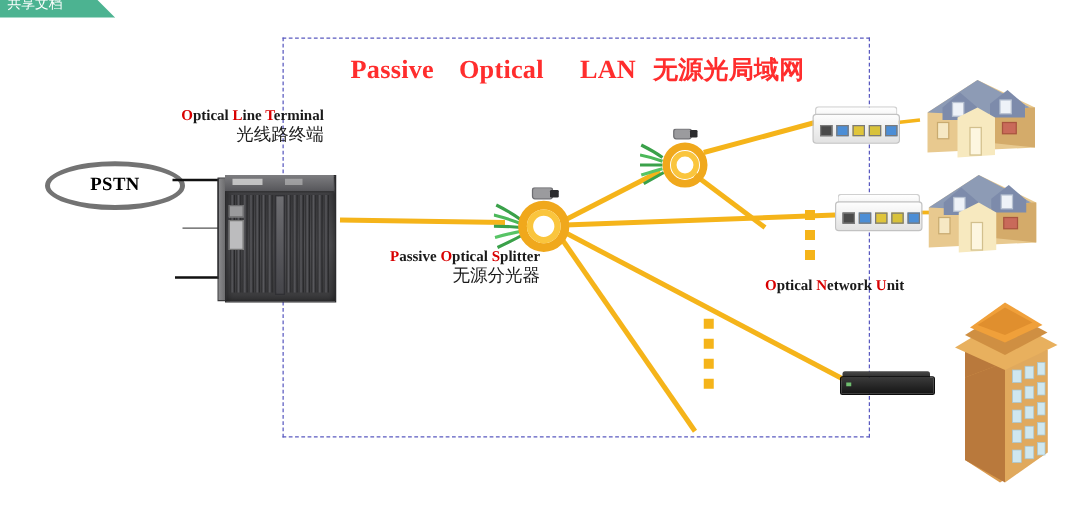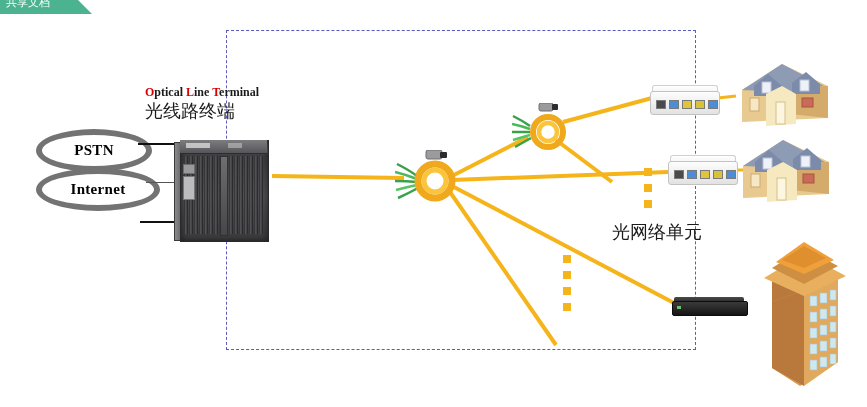--- a/index.html
+++ b/index.html
@@ -25,29 +25,29 @@
     text-align:center;font-size:21px;font-weight:bold;color:#ff2d2d;
     letter-spacing:.2px;white-space:nowrap;}
   .diagram-title .cn{font-family:"DejaVu Sans",sans-serif;font-size:20px;
     margin-left:8px;}
   .diagram-title .sp{display:inline-block;width:9px;}
 
   
   .lbl{position:absolute;white-space:nowrap;line-height:1.22;}
   .lbl .en{font-size:12px;font-weight:bold;color:#1a1a1a;display:block;}
   .lbl .en .r{color:#d80000;}
-  .lbl .cn{font-size:18px;color:#1a1a1a;display:block;
-    font-family:"DejaVu Sans",sans-serif;font-weight:normal;}
+  .lbl .cn{font-size:14px;color:#1a1a1a;display:block;
+    font-family:"DejaVu Sans",sans-serif;font-weight:normal;text-align:right;}
 
   .lbl-olt{left:145px;top:85px;}
   .lbl-splitter{left:312px;top:198px;}
   .lbl-onu{left:612px;top:221px;}
 
   
-  .oval{position:absolute;border:6px solid #737373;border-radius:50%;
+  .oval{position:absolute;border:4px solid #737373;border-radius:50%;
     background:#fff;display:flex;align-items:center;justify-content:center;
     font-size:15px;font-weight:bold;color:#000;letter-spacing:.3px;}
   .oval-pstn{left:36px;top:129px;width:104px;height:31px;}
   .oval-internet{left:36px;top:168px;width:112px;height:31px;}
   .oval-catv{left:36px;top:207px;width:106px;height:31px;}
 
   
   .wire{position:absolute;background:#111;}
   .w-pstn{left:138px;top:143px;width:38px;height:2px;}
   .w-net{left:146px;top:182px;width:30px;height:1px;background:#555;}
@@ -136,20 +136,28 @@
 
 <div class="stage">
 
   <div class="green-tab">
     <span class="tab-label">共享文档</span>
     <span class="tab-corner"></span>
   </div>
 
   <div class="dashed-box"></div>
 
+  <div class="diagram-title">
+    <span>Passive</span>
+    <span class="sp"></span>
+    <span>Optical</span>
+    <span class="sp"></span><span class="sp"></span>
+    <span>LAN</span>
+    <span class="cn">无源光局域网</span>
+  </div>
 
   <svg class="links" viewBox="0 0 867 407">
 
     <line x1="272" y1="176" x2="404" y2="178" stroke="#f5b41a" stroke-width="4"></line>
 
     <line x1="452" y1="176" x2="528" y2="137" stroke="#f5b41a" stroke-width="4"></line>
 
     <line x1="452" y1="180" x2="668" y2="172" stroke="#f5b41a" stroke-width="4"></line>
 
     <line x1="452" y1="186" x2="674" y2="303" stroke="#f5b41a" stroke-width="4"></line>
@@ -160,23 +168,20 @@
 
     <line x1="556" y1="140" x2="612" y2="182" stroke="#f5b41a" stroke-width="4"></line>
 
     <line x1="718" y1="98" x2="736" y2="96" stroke="#f5b41a" stroke-width="3"></line>
 
     <line x1="736" y1="170" x2="748" y2="170" stroke="#f5b41a" stroke-width="3"></line>
   </svg>
 
   <div class="oval oval-pstn">
     <span>PSTN</span>
-  </div>
-  <div class="oval oval-internet">
-    <span>Internet</span>
   </div>
 
   <div class="wire w-pstn"></div>
   <div class="wire w-net"></div>
   <div class="wire w-catv"></div>
   <div class="wire w-vert"></div>
 
   <div class="olt">
     <div class="olt-side"></div>
     <div class="olt-body"></div>
@@ -226,20 +231,24 @@
       <g>
         <ellipse cx="40" cy="31" rx="17" ry="17" fill="none" stroke="#f0a81c" stroke-width="7"></ellipse>
         <ellipse cx="40" cy="31" rx="11" ry="11" fill="none" stroke="#fac53d" stroke-width="5"></ellipse>
       </g>
       <rect x="31" y="0" width="16" height="9" rx="2" fill="#9b9b9e" stroke="#6e6e72"></rect>
       <rect x="45" y="2" width="7" height="6" rx="1" fill="#2c2c2e"></rect>
     </svg>
   </div>
 
   <div class="lbl lbl-splitter">
+    <span class="en">
+      <span class="r">P</span>assive <span class="r">O</span>ptical <span class="r">S</span>plitter
+    </span>
+    <span class="cn">无源分光器</span>
   </div>
 
   <div class="splitter sp2">
     <svg width="62" height="55" viewBox="0 0 62 55">
       <g>
         <path d="M1 13 Q11 18 18 23" stroke="#3aa14a" stroke-width="2.5" fill="none"></path>
         <path d="M0 21 Q10 23 18 26" stroke="#4cb85a" stroke-width="2.5" fill="none"></path>
         <path d="M0 29 Q10 29 18 29" stroke="#3aa14a" stroke-width="2.5" fill="none"></path>
         <path d="M1 37 Q11 34 18 32" stroke="#58c466" stroke-width="2.5" fill="none"></path>
         <path d="M3 44 Q12 39 19 35" stroke="#3aa14a" stroke-width="2.5" fill="none"></path>
@@ -271,21 +280,23 @@
     <div class="onu-ports">
       <b style="background:#4a4a4a"></b>
       <b style="background:#4c8ed6"></b>
       <b style="background:#e0c53a"></b>
       <b style="background:#d8c23a"></b>
       <b style="background:#4c8ed6"></b>
     </div>
   </div>
 
   <div class="lbl lbl-onu">
-    <span class="cn">光网络单元</span>
+    <span class="en">
+      <span class="r">O</span>ptical <span class="r">N</span>etwork <span class="r">U</span>nit
+    </span>
   </div>
 
   <div class="switch">
     <div class="sw-top"></div>
     <div class="sw-body"></div>
     <div class="sw-led"></div>
   </div>
 
   <div class="house h1">
     <svg width="106" height="76" viewBox="0 0 106 76">

